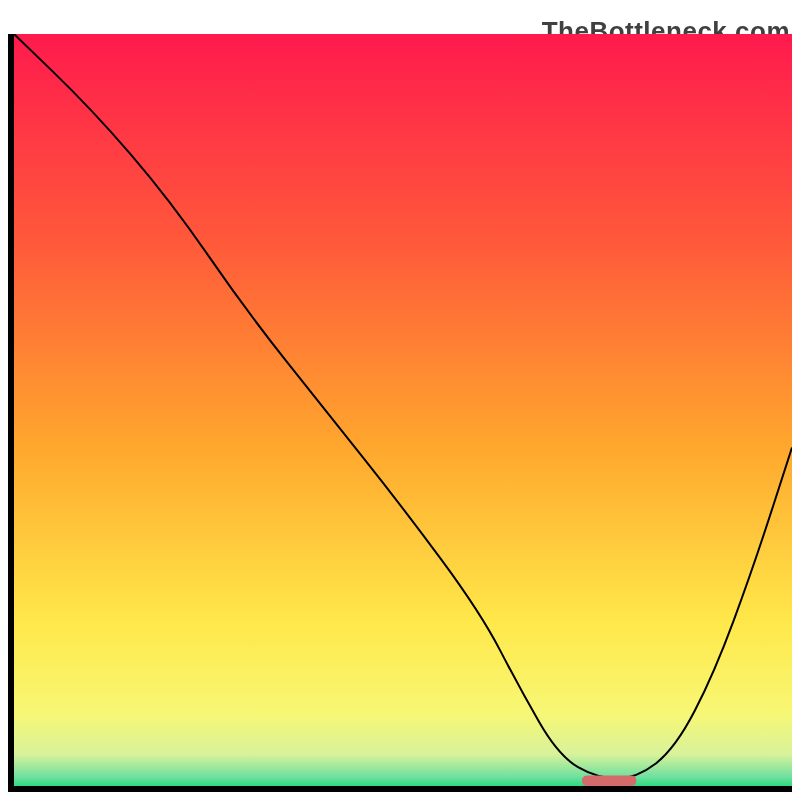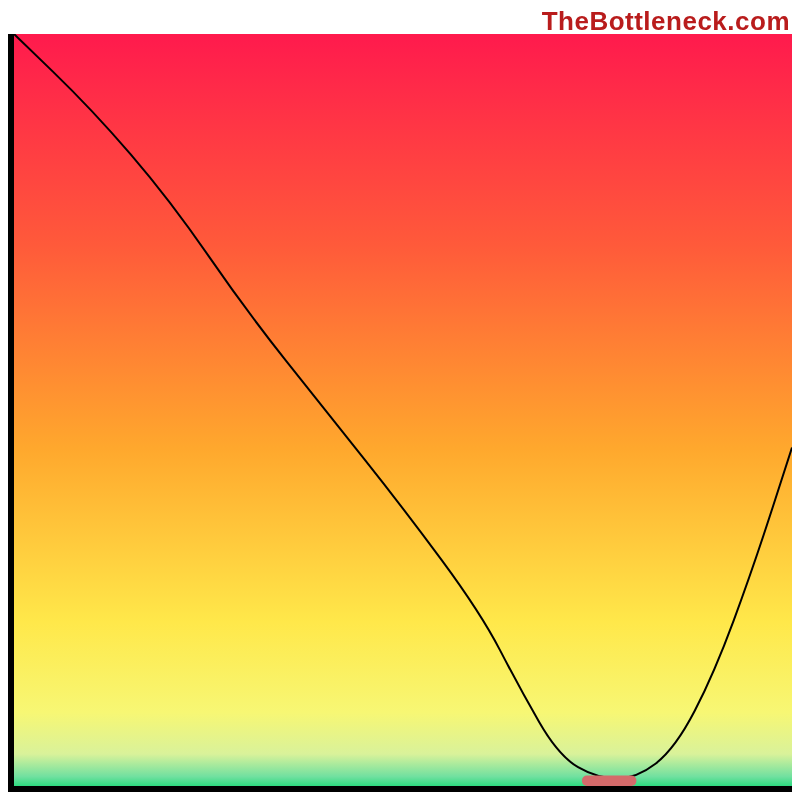--- a/index.html
+++ b/index.html
@@ -10,25 +10,25 @@
     background: #fff;
     font-family: Arial, Helvetica, sans-serif;
   }
   .wrap {
     position: relative;
     width: 800px;
     height: 800px;
   }
   .watermark {
     position: absolute;
-    top: 6px;
+    top: 16px;
     right: 10px;
     font-size: 26px;
     font-weight: 600;
-    color: #b91c1c;
+    color: #404040;
     letter-spacing: 0.5px;
   }
   .plot {
     position: absolute;
     left: 8px;
     top: 34px;
     width: 784px;
     height: 758px;
   }
 </style>

